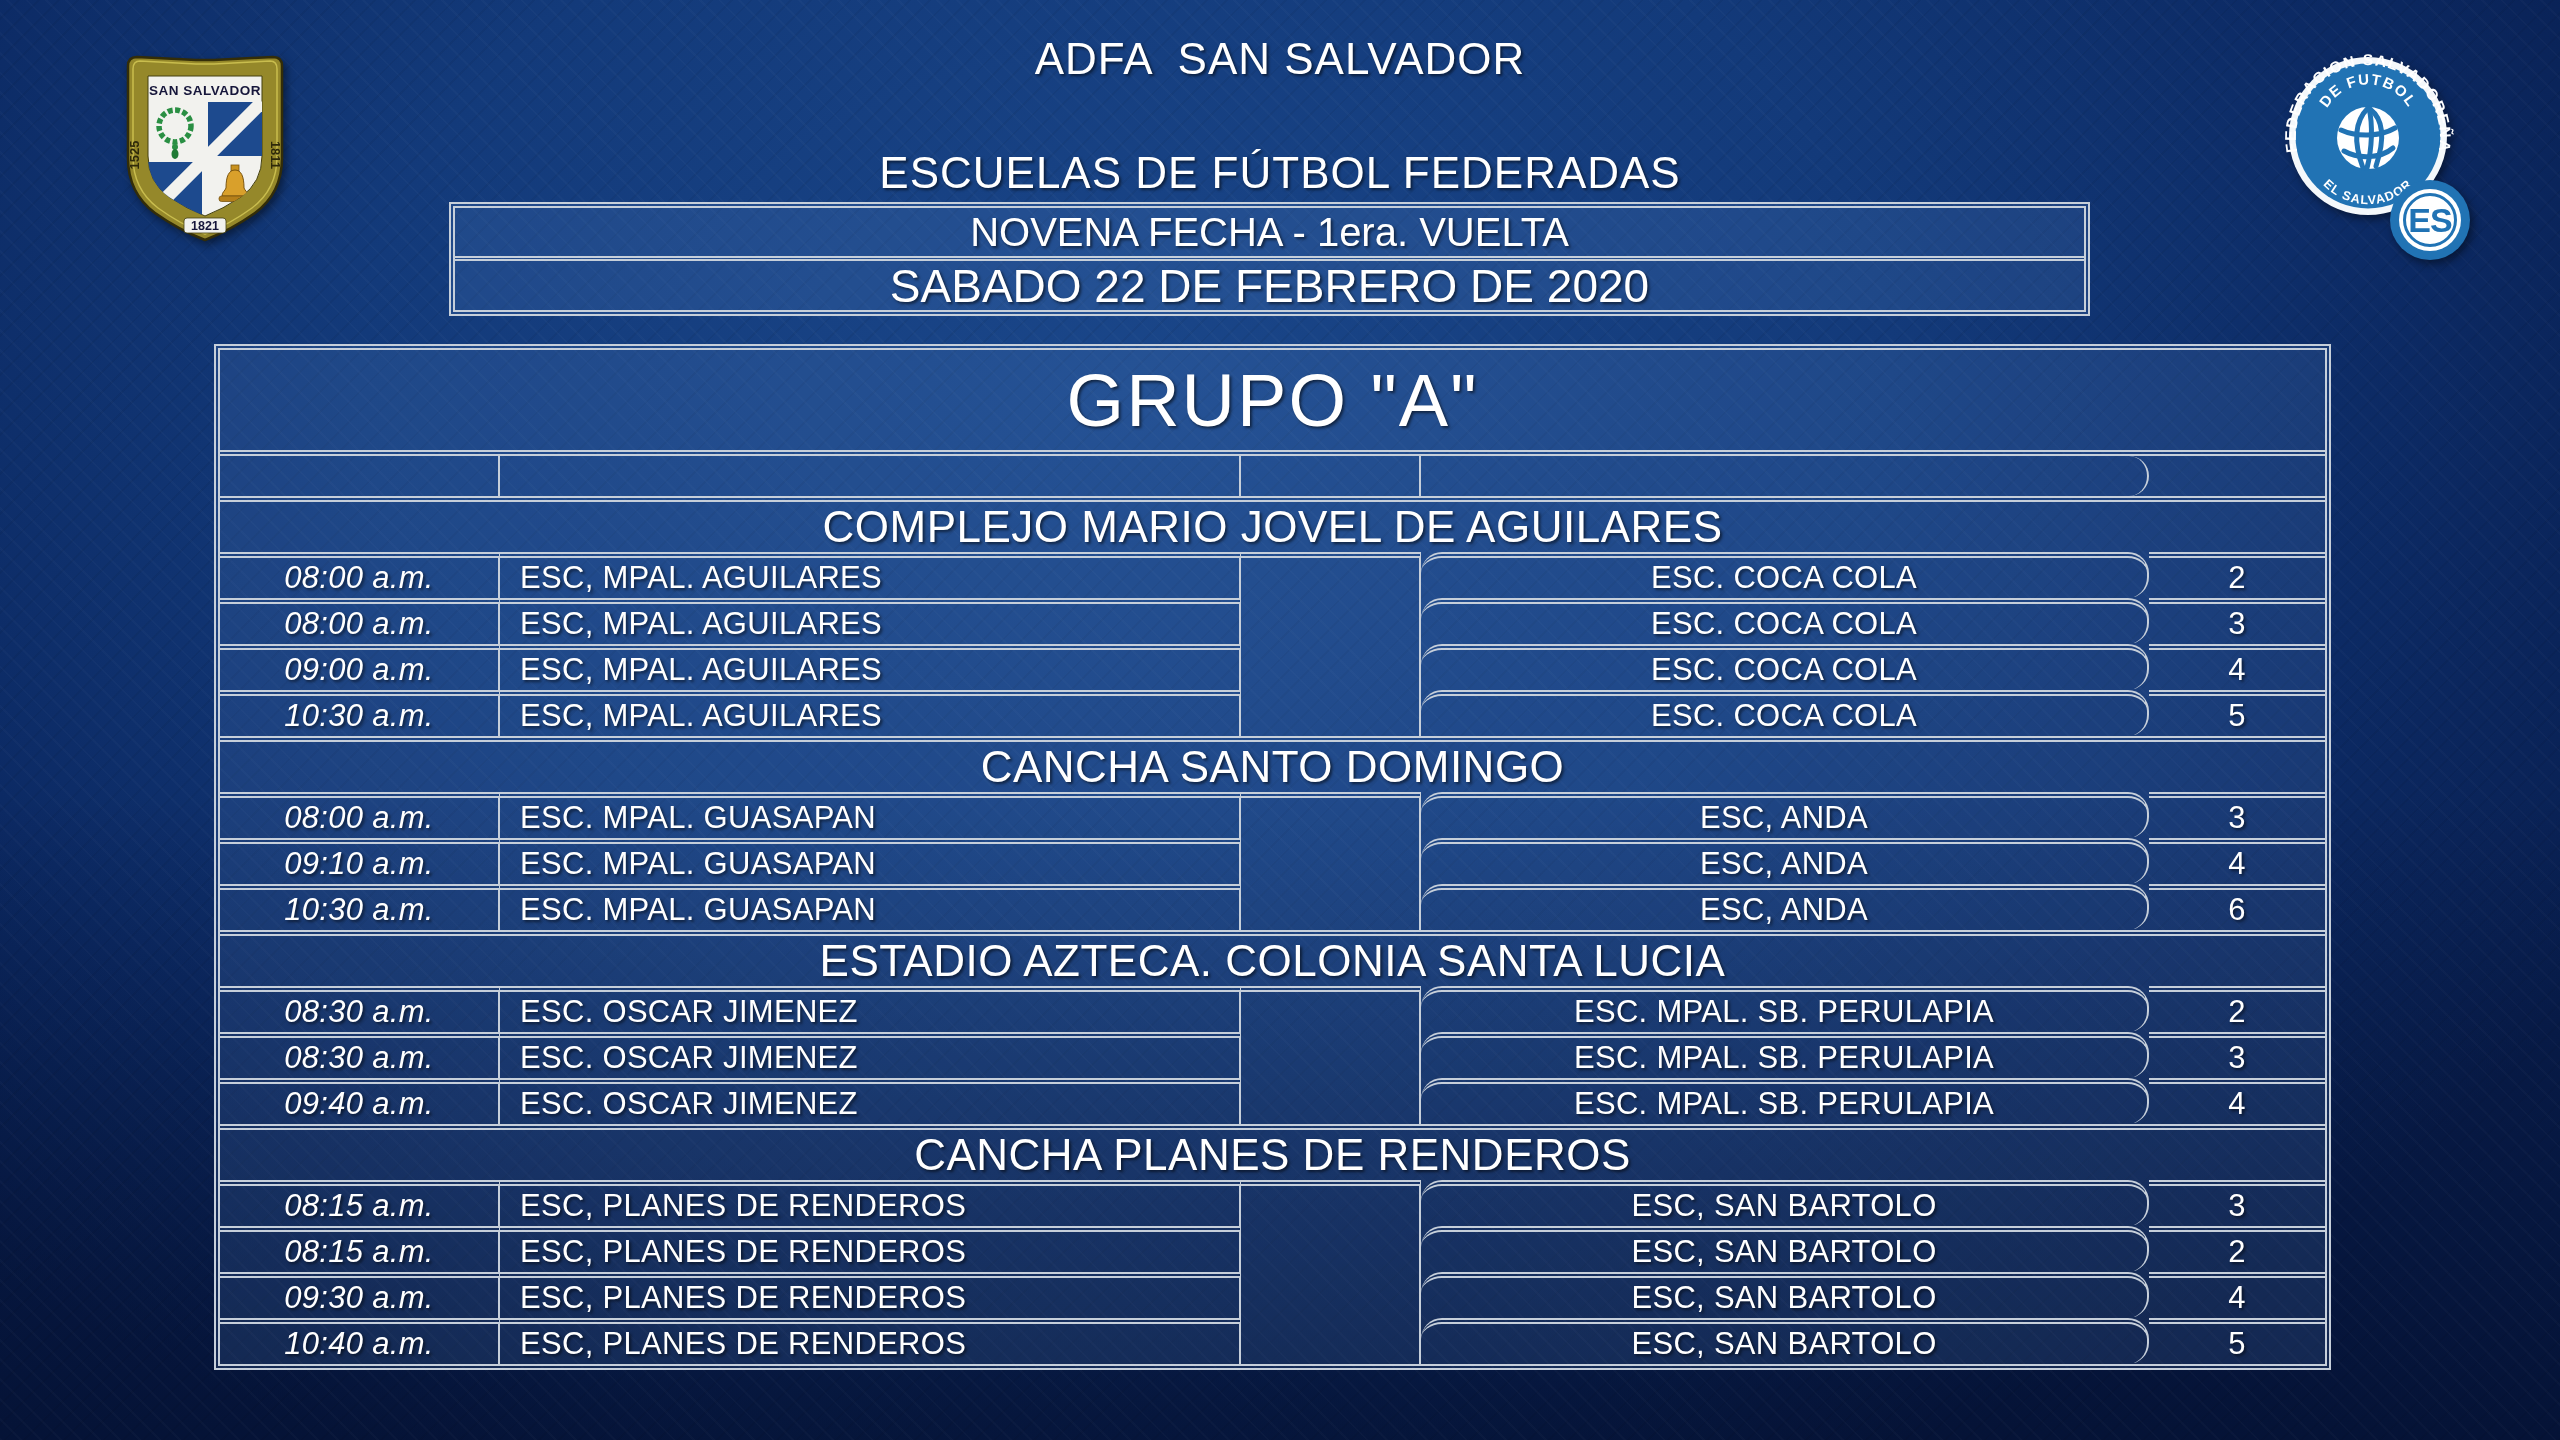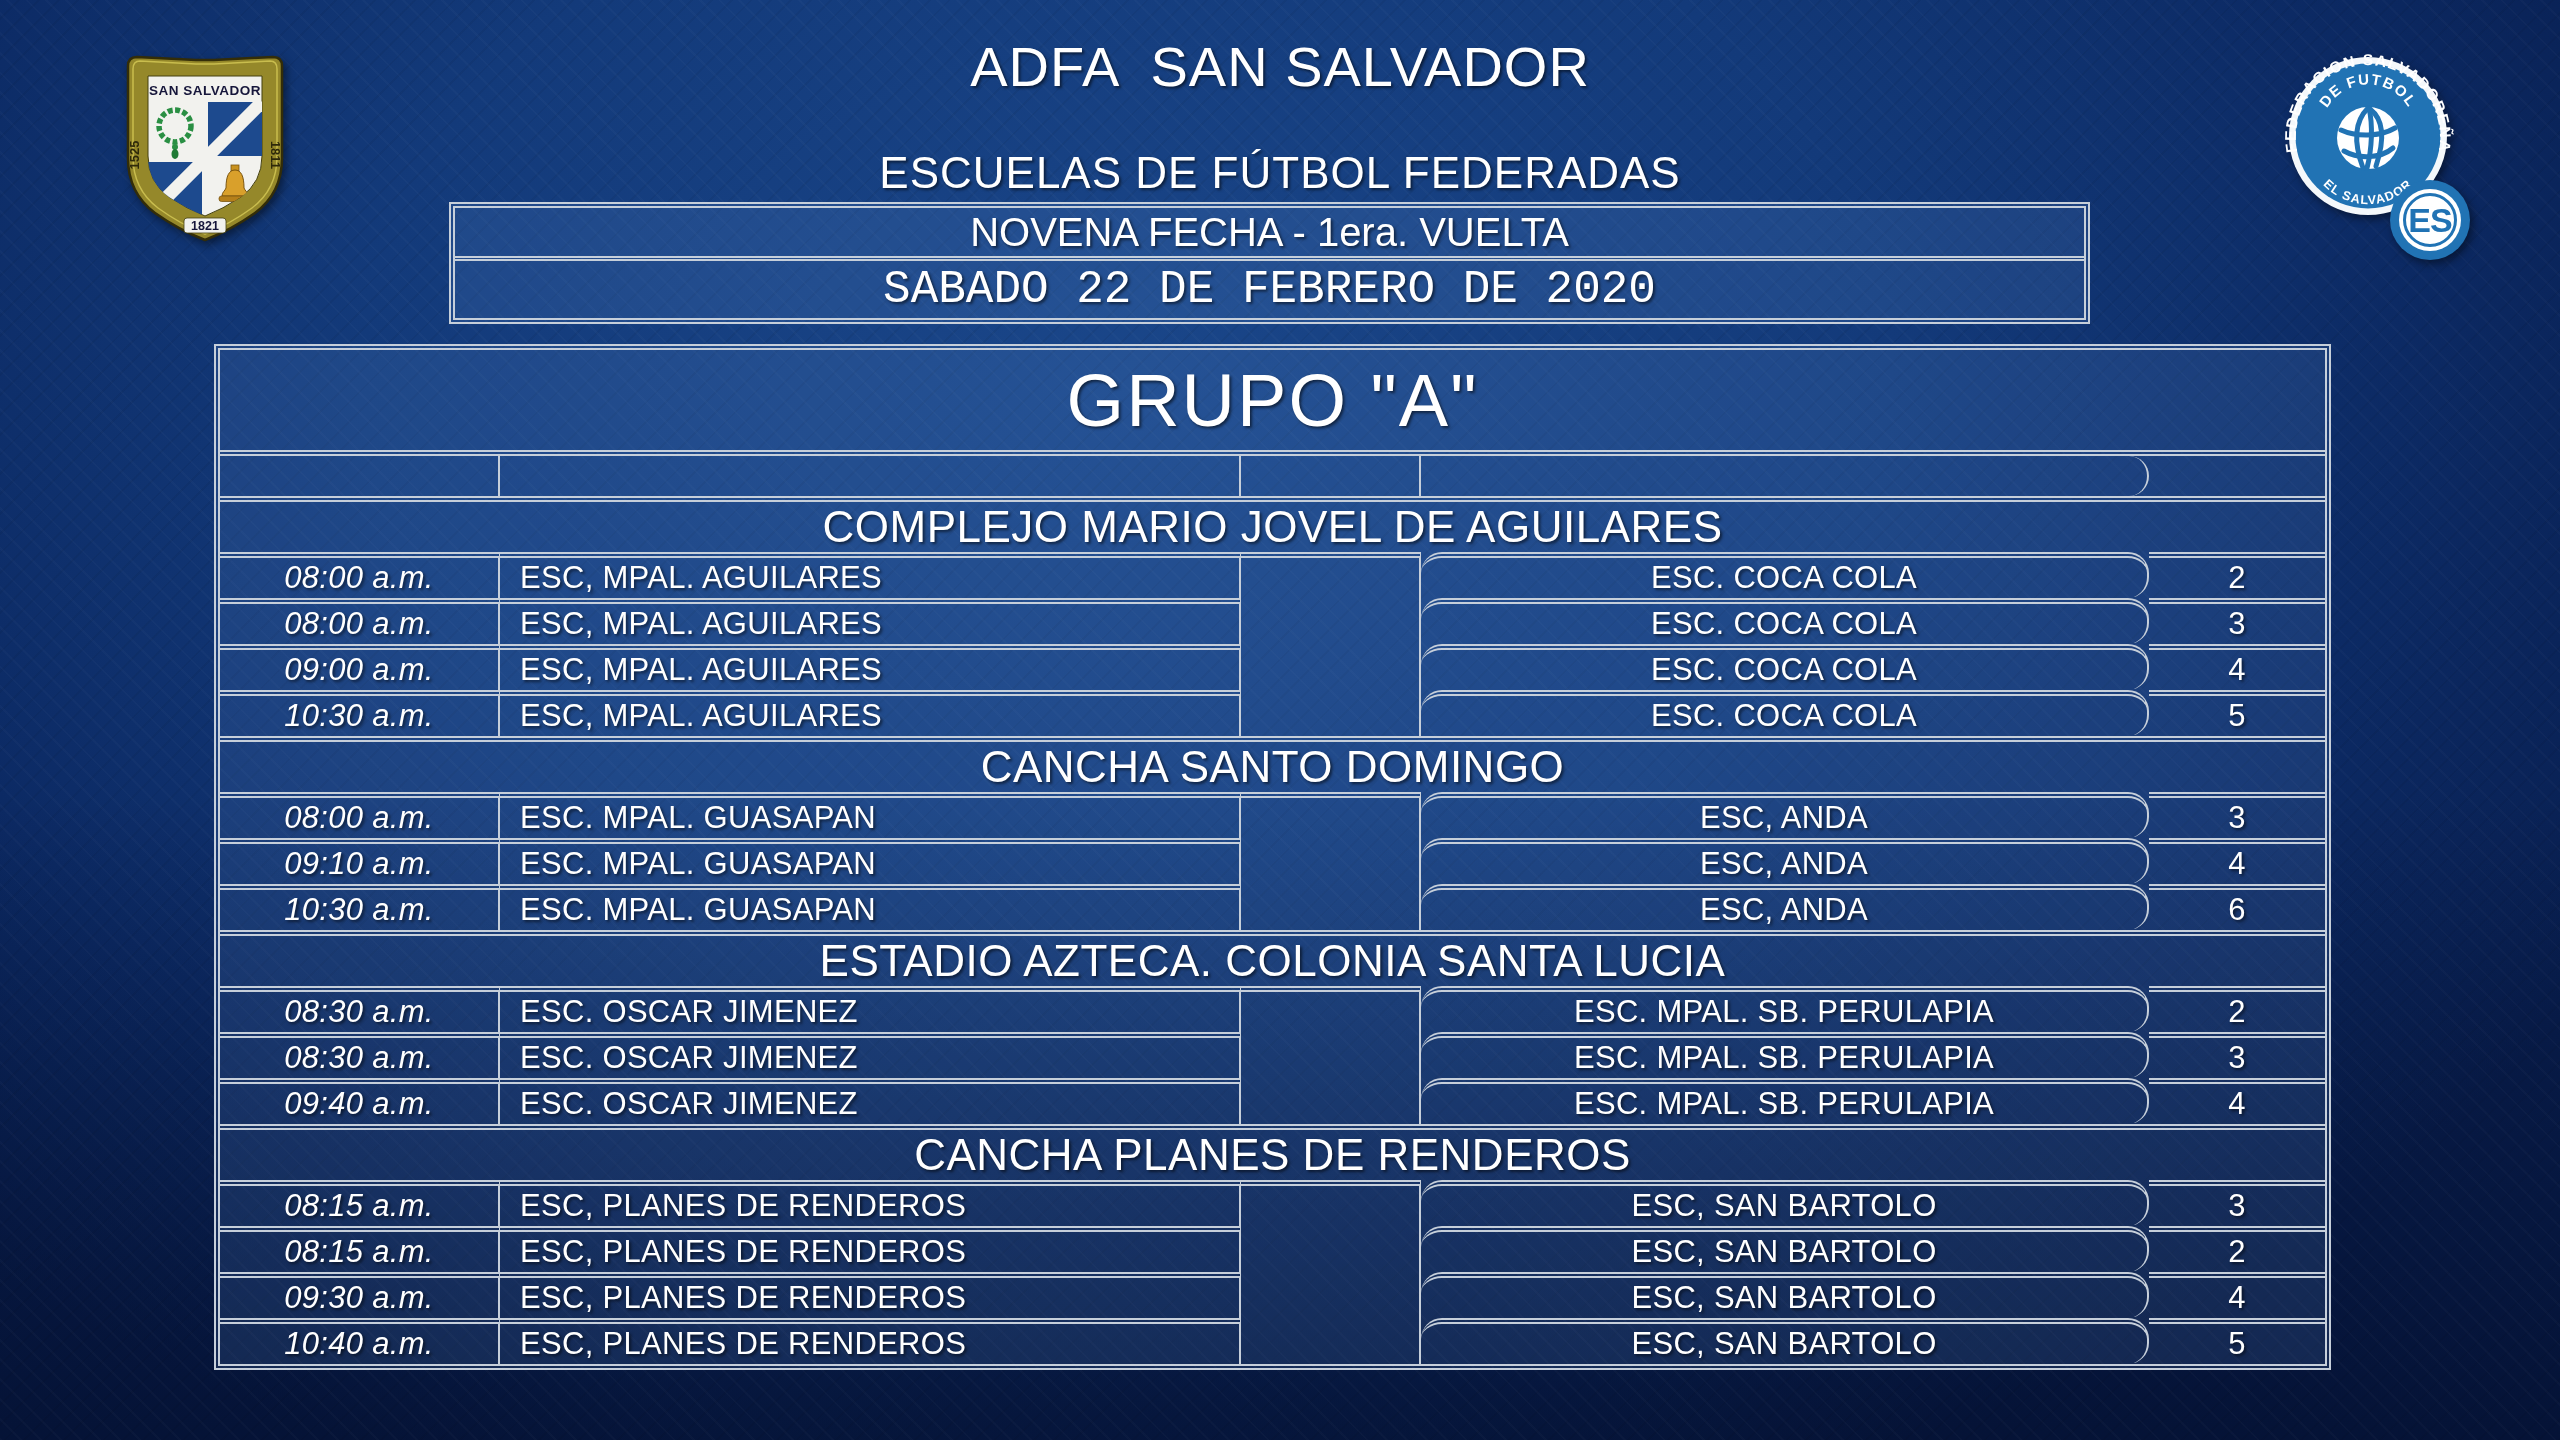--- a/index.html
+++ b/index.html
@@ -17,30 +17,30 @@
       repeating-linear-gradient(-45deg, rgba(0,0,0,0.05) 0 2px, rgba(0,0,0,0) 2px 14px),
       linear-gradient(180deg, rgba(0,0,16,0) 55%, rgba(2,8,30,0.5) 100%),
       radial-gradient(1700px 1200px at 44% 26%, #1a4689 0%, #133a7a 45%, #0c2a64 75%, #081e4f 100%);
     background-color:#081e4f;
     position:relative;
   }
   .sh{text-shadow:2px 2px 3px rgba(0,0,0,0.55);}
 
   
   .title1{position:absolute;top:34px;left:0;width:2560px;text-align:center;
-          font-size:56px;white-space:pre;letter-spacing:1px;}
+          font-size:44px;white-space:pre;letter-spacing:1px;}
   .title2{position:absolute;top:108px;left:0;width:2560px;text-align:center;
           font-size:44px;letter-spacing:1px;margin-top:40px;}
 
   
   .roundbox{position:absolute;left:449px;top:202px;width:1641px;
             border:6px double var(--line);background:var(--cell-fill);}
   .roundbox .r1{height:48px;display:flex;align-items:center;justify-content:center;font-size:40px;}
-  .roundbox .r2{height:62px;display:flex;align-items:center;justify-content:center;
-                font-size:46px;border-top:5px double var(--line);font-family:Liberation Mono, monospace;}
+  .roundbox .r2{height:54px;display:flex;align-items:center;justify-content:center;
+                font-size:46px;border-top:5px double var(--line);}
 
   
   .tbl{position:absolute;left:214px;top:344px;width:2117px;
        border:6px double var(--line);background:var(--cell-fill);}
   .grupo{height:100px;display:flex;align-items:center;justify-content:center;
          font-size:74px;letter-spacing:2px;}
   .hdr,.row{display:flex;height:46px;}
   .hdr{border-top:6px double var(--line);}
   .venue{height:56px;border-top:6px double var(--line);display:flex;
          align-items:center;justify-content:center;font-size:44px;letter-spacing:0.5px;}

